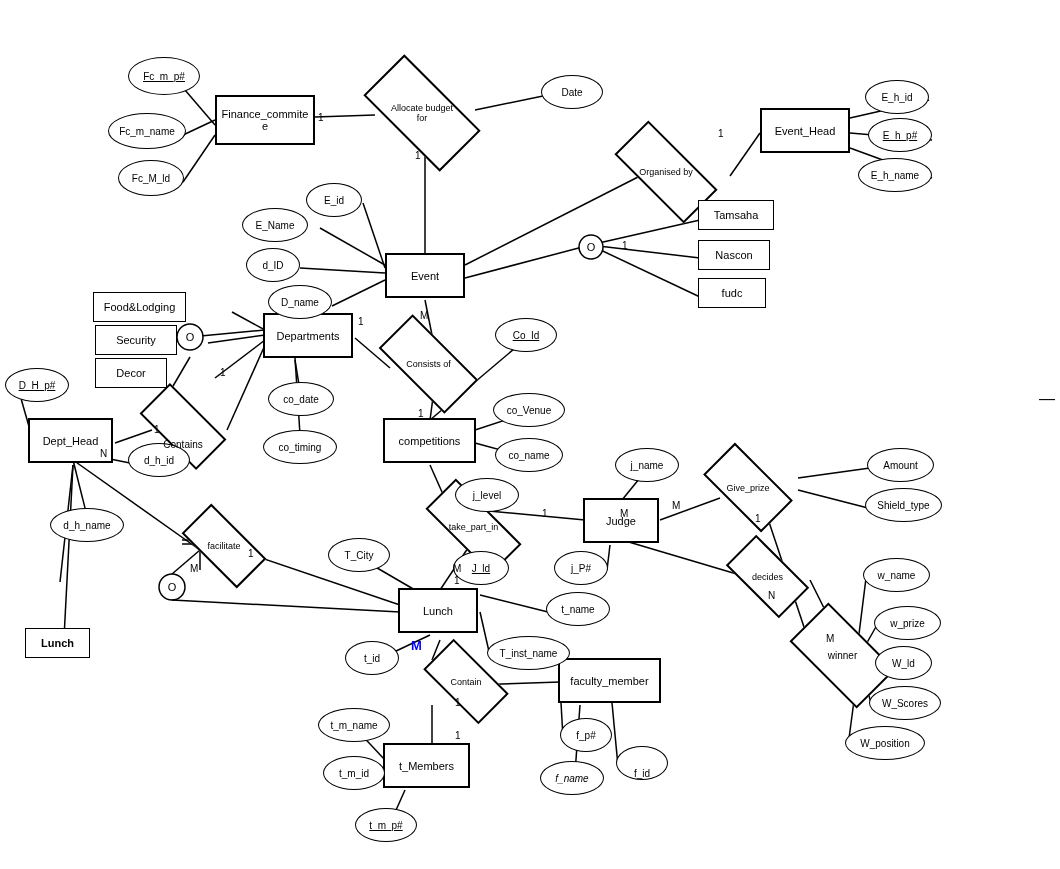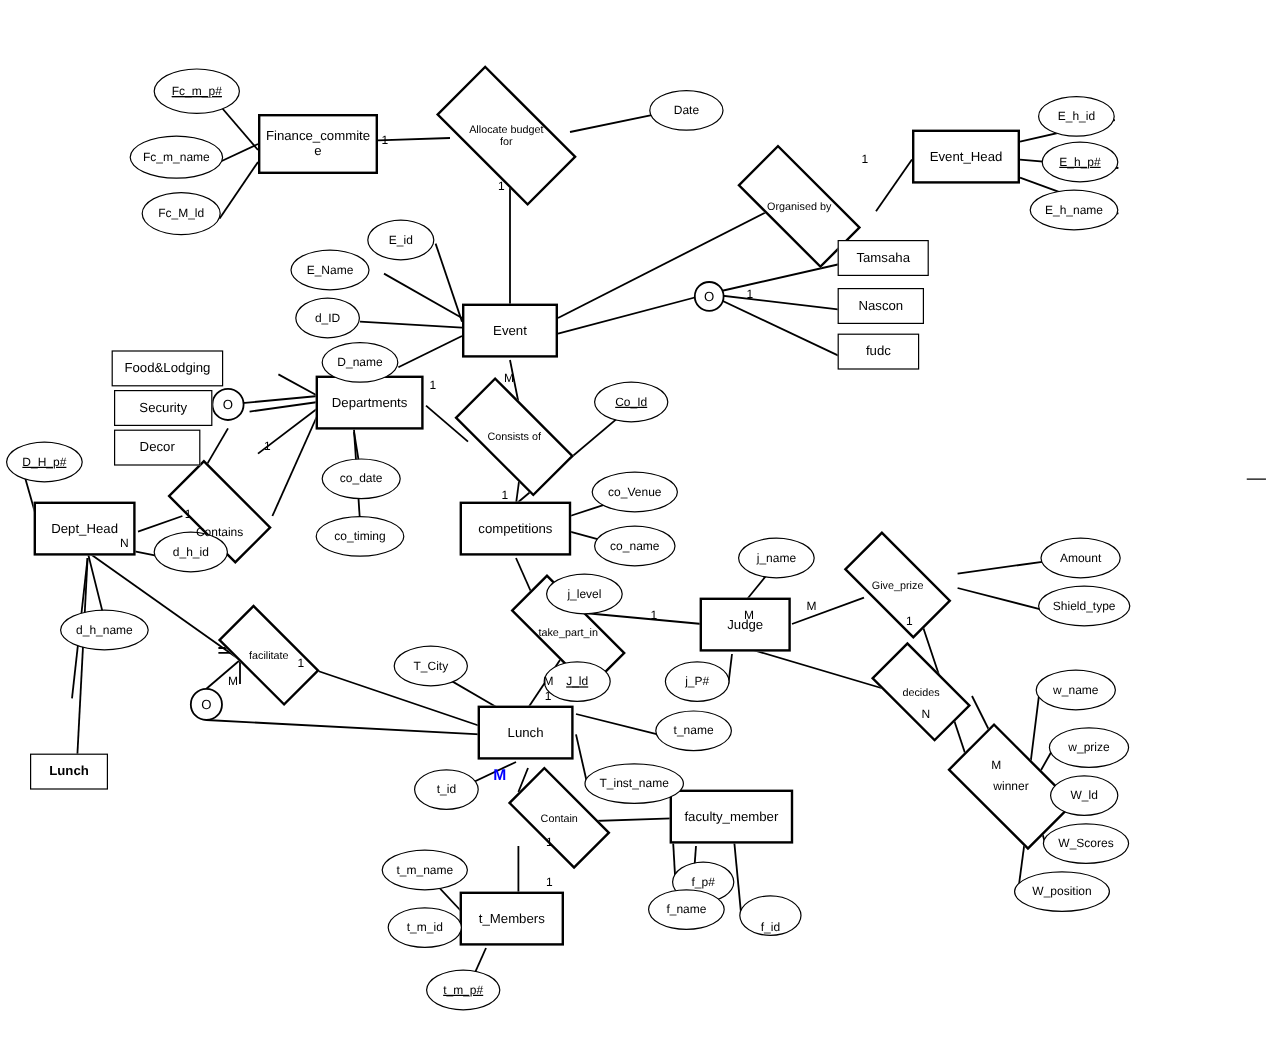--- a/index.html
+++ b/index.html
@@ -401,21 +401,21 @@
   </div>
   <div class="attribute" style="left:323px; top:756px; width:62px; height:34px;">
     <span>t_m_id</span>
   </div>
   <div class="attribute" style="left:355px; top:808px; width:62px; height:34px;">
     <span style="text-decoration:underline;">t_m_p#</span>
   </div>
   <div class="attribute" style="left:560px; top:718px; width:52px; height:34px;">
     <span>f_p#</span>
   </div>
-  <div class="attribute" style="left:540px; top:741px; width:64px; height:34px;">
+  <div class="attribute" style="left:540px; top:761px; width:64px; height:34px;font-style:italic;">
     <span>f_name</span>
   </div>
   <div class="attribute" style="left:616px; top:746px; width:52px; height:34px;align-items:flex-end;">
     <span>f_id</span>
   </div>
   <div class="attribute" style="left:867px; top:448px; width:67px; height:34px;">
     <span>Amount</span>
   </div>
   <div class="attribute" style="left:865px; top:488px; width:77px; height:34px;">
     <span>Shield_type</span>

